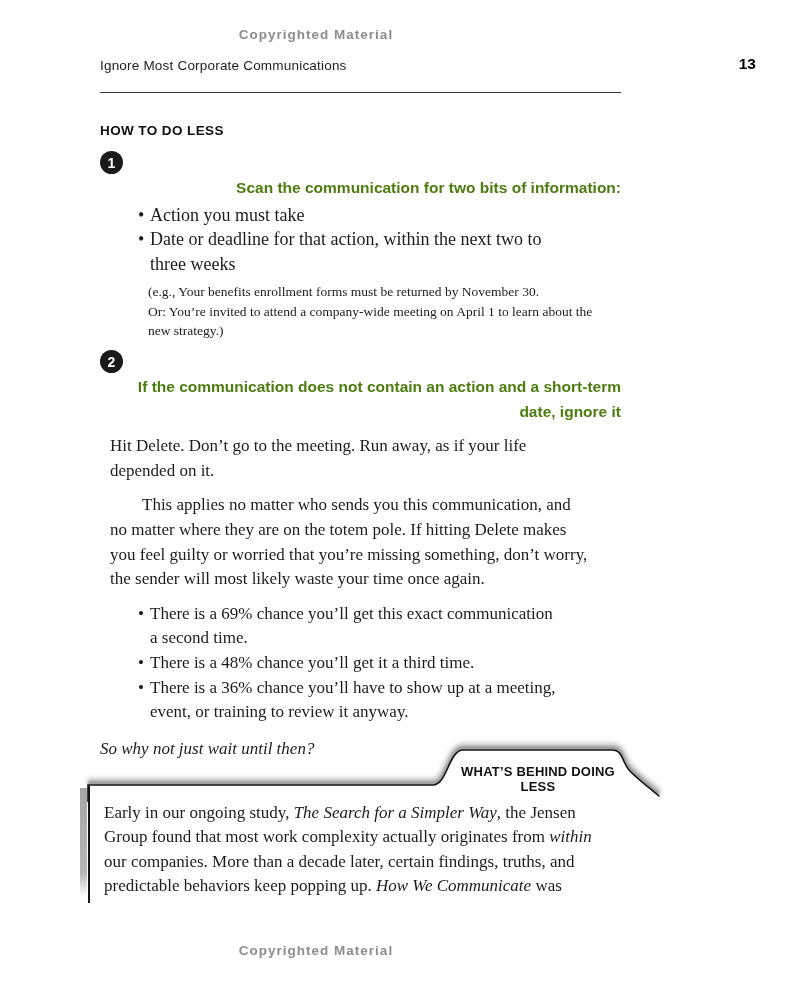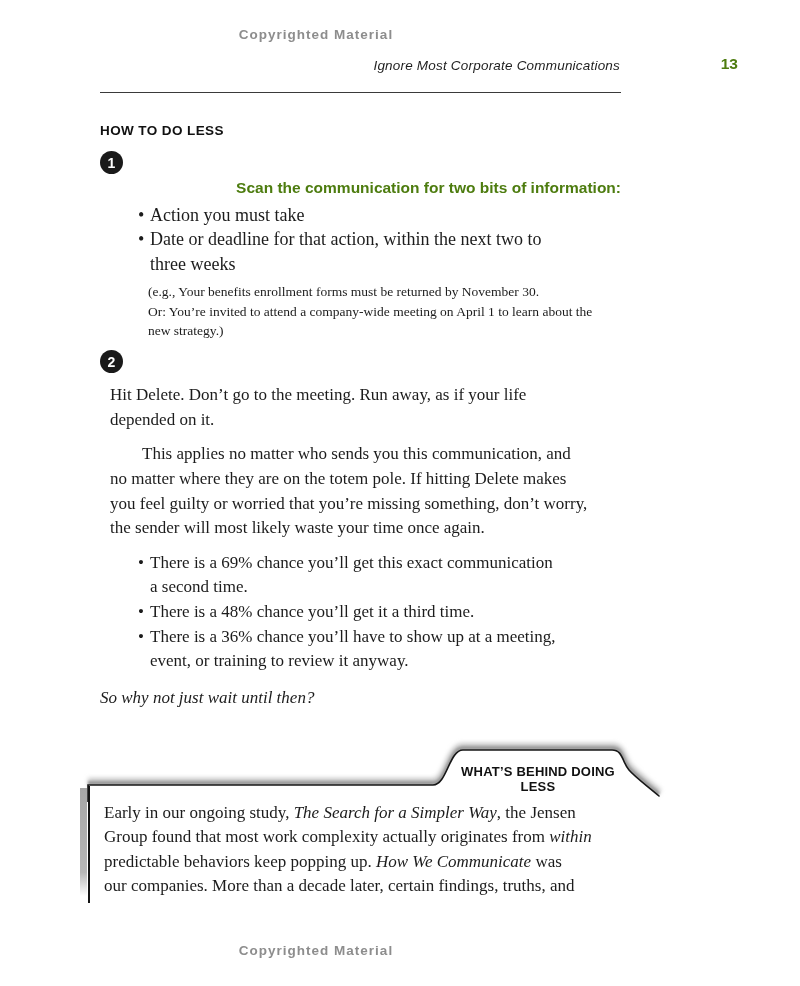--- a/index.html
+++ b/index.html
@@ -8,25 +8,25 @@
     font-family:"Liberation Sans",sans-serif;color:#1b1b1b;overflow:hidden;
   }
   .ml{white-space:pre-line;}
   .copyright{
     position:absolute;left:0;width:632px;text-align:center;
     color:#8d8d8d;font-weight:700;font-size:13.5px;letter-spacing:1px;
   }
   .copyright.top{top:27px;}
   .copyright.bottom{top:943px;}
   .running-header{
-    position:absolute;top:58px;left:100px;width:520px;text-align:right;
-    font-size:13.5px;color:#1e1e1e;letter-spacing:.2px;font-style:italic;
+    position:absolute;top:58px;left:100px;width:520px;
+    font-size:13.5px;color:#1e1e1e;letter-spacing:.2px;
   }
   .page-number{
-    position:absolute;top:55px;right:62px;font-size:15.5px;font-weight:700;color:#4d7c0f;
+    position:absolute;top:55px;right:44px;font-size:15.5px;font-weight:700;color:#000000;
   }
   .header-rule{
     position:absolute;top:92px;left:100px;width:521px;height:0;
     border-top:1.4px solid #3a3a3a;
   }
   .content{position:absolute;left:100px;top:123px;width:521px;}
   .kicker{
     font-size:13.5px;font-weight:700;letter-spacing:.4px;color:#111;margin:0 0 0 0;
   }
   .badge{
@@ -96,20 +96,22 @@
 three weeks</div>
       </div>
     </div>
     <div class="note serif ml">(e.g., Your benefits enrollment forms must be returned by November 30.
 Or: You’re invited to attend a company-wide meeting on April 1 to learn about the
 new strategy.)</div>
   </div>
 
   <div>
     <div class="badge badge2">2</div>
+    <div class="step-heading ml">If the communication does not contain an action and a short-term
+date, ignore it</div>
     <div class="para serif ml">Hit Delete. Don’t go to the meeting. Run away, as if your life
 depended on it.</div>
     <div class="para serif ml indent">This applies no matter who sends you this communication, and
 no matter where they are on the totem pole. If hitting Delete makes
 you feel guilty or worried that you’re missing something, don’t worry,
 the sender will most likely waste your time once again.</div>
     <div class="bullets">
       <div class="bullet-row serif b2">
         <span class="marker">•</span>
         <div class="ml">There is a 69% chance you’ll get this exact communication
@@ -144,17 +146,17 @@
   <path d="M 13 64 L 13 47 L 358 47 C 372 47 374 12 388 12 L 537 12 C 548 12 547 24 554 32 C 560 39 571 47 584 58 L 584 64 Z" fill="#ffffff" stroke="none"></path>
   <path d="M 13 64 L 13 47 L 358 47 C 372 47 374 12 388 12 L 537 12 C 548 12 547 24 554 32 C 560 39 571 47 584 58" fill="none" stroke="#161616" stroke-width="1.6" stroke-linecap="round"></path>
 </svg>
 <div class="tab-label">WHAT’S BEHIND DOING LESS</div>
 
 <div class="callout-left-shadow"></div>
 <div class="callout-left-border"></div>
 <div class="callout-text">
   <div><span>Early in our ongoing study, </span><span class="it">The Search for a Simpler Way</span><span>, the Jensen</span></div>
   <div><span>Group found that most work complexity actually originates from </span><span class="it">within</span></div>
+  <div><span>our companies. More than a decade later, certain findings, truths, and</span></div>
   <div><span>predictable behaviors keep popping up. </span><span class="it">How We Communicate</span><span> was</span></div>
-  <div><span>our companies. More than a decade later, certain findings, truths, and</span></div>
 </div>
 
 <div class="copyright bottom">Copyrighted Material</div>
 
 </body></html>

